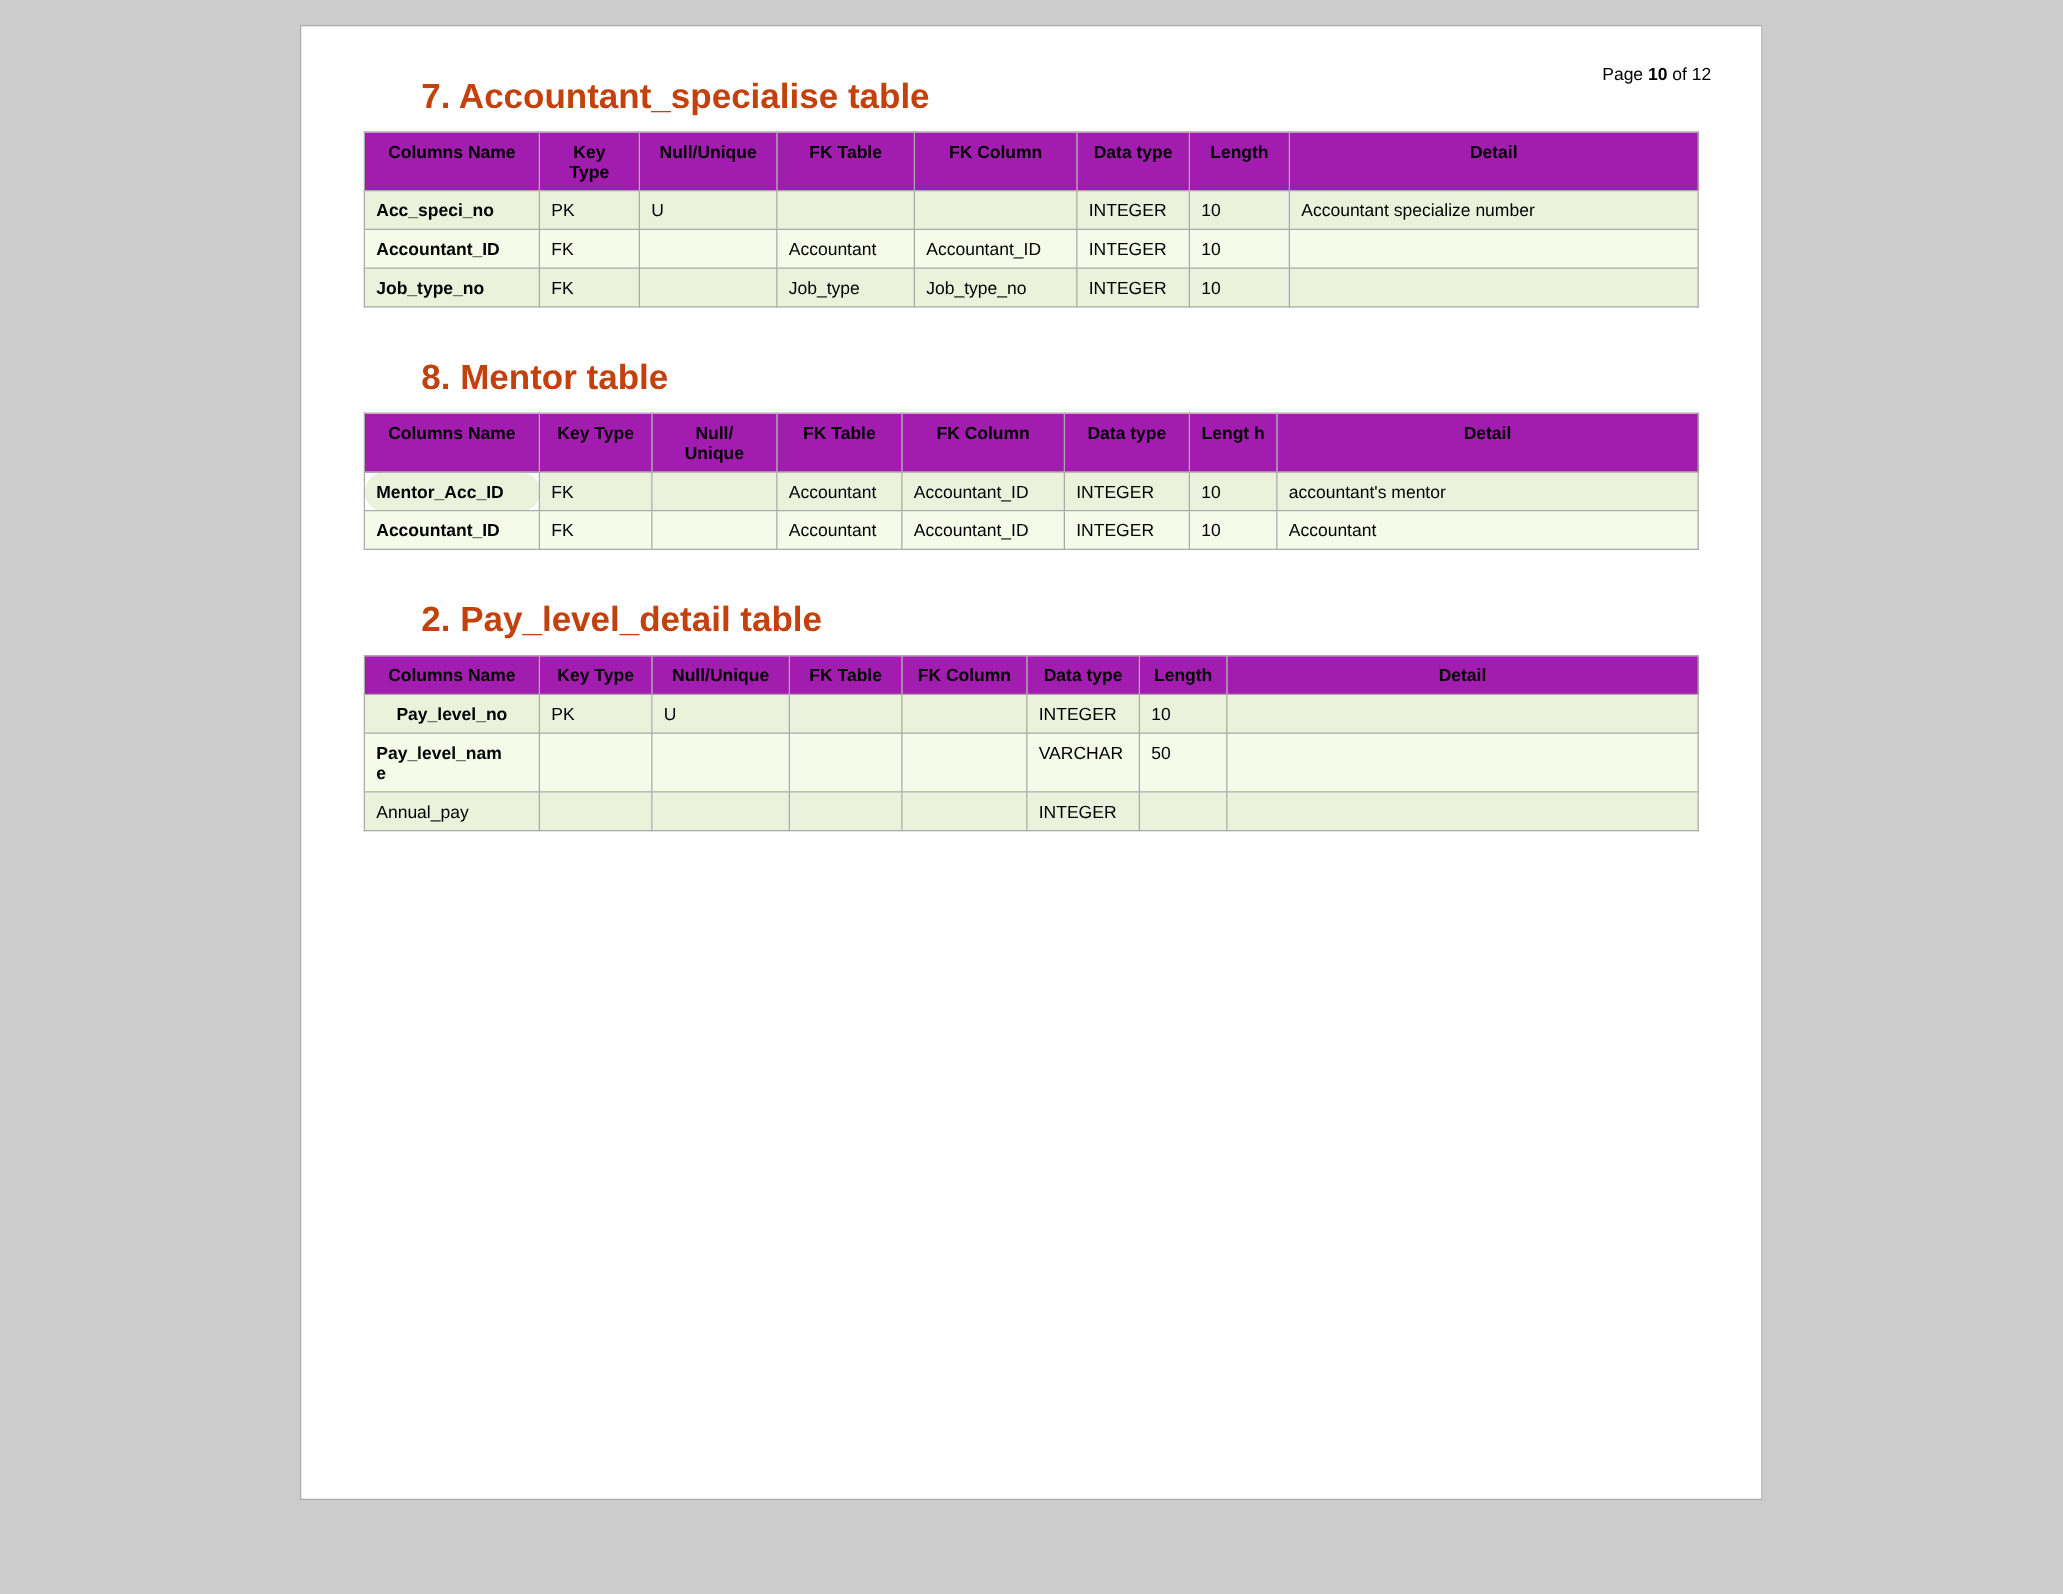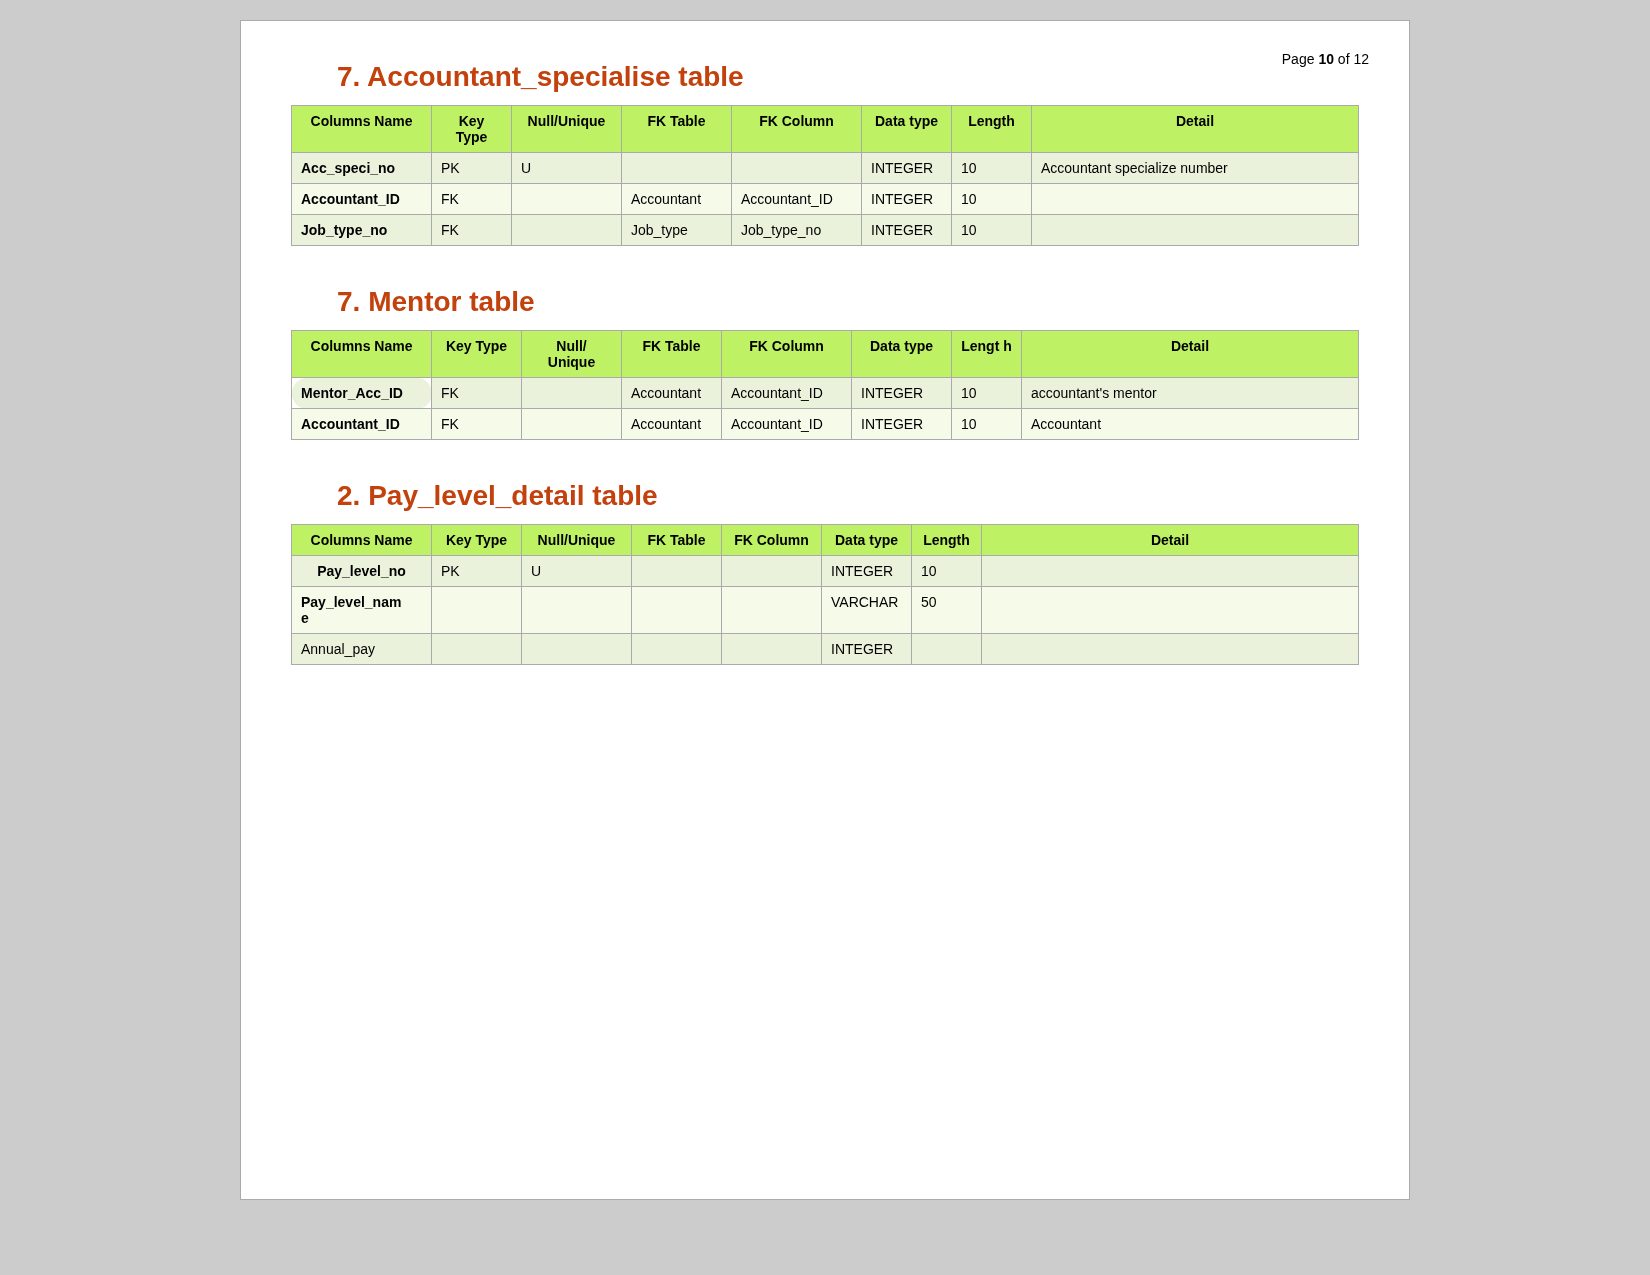--- a/index.html
+++ b/index.html
@@ -44,21 +44,21 @@
       border-collapse: collapse;
       width: 100%;
       font-size: 14px;
     }
     th, td {
       border: 1px solid #aaa;
       padding: 7px 9px;
       vertical-align: top;
     }
     thead tr {
-      background: #bef264;
+      background: #a21caf;
       font-weight: bold;
     }
     tbody tr:nth-child(odd) {
       background: #eaf2dc;
     }
     tbody tr:nth-child(even) {
       background: #f5fae9;
     }
     .section-7 table col.col1 { width: 140px; }
     .section-7 table col.col2 { width: 80px; }
@@ -149,21 +149,21 @@
             <td>Job_type_no</td>
             <td>INTEGER</td>
             <td>10</td>
             <td></td>
           </tr>
         </tbody>
     </table>
   </div>
 
   <div class="section section-8">
-    <div class="section-title">7.  Mentor table</div>
+    <div class="section-title">8.  Mentor table</div>
     <table>
       <colgroup>
         <col class="col1">
           <col class="col2">
           <col class="col3">
           <col class="col4">
         <col class="col5">
           <col class="col6">
           <col class="col7">
           <col class="col8">

